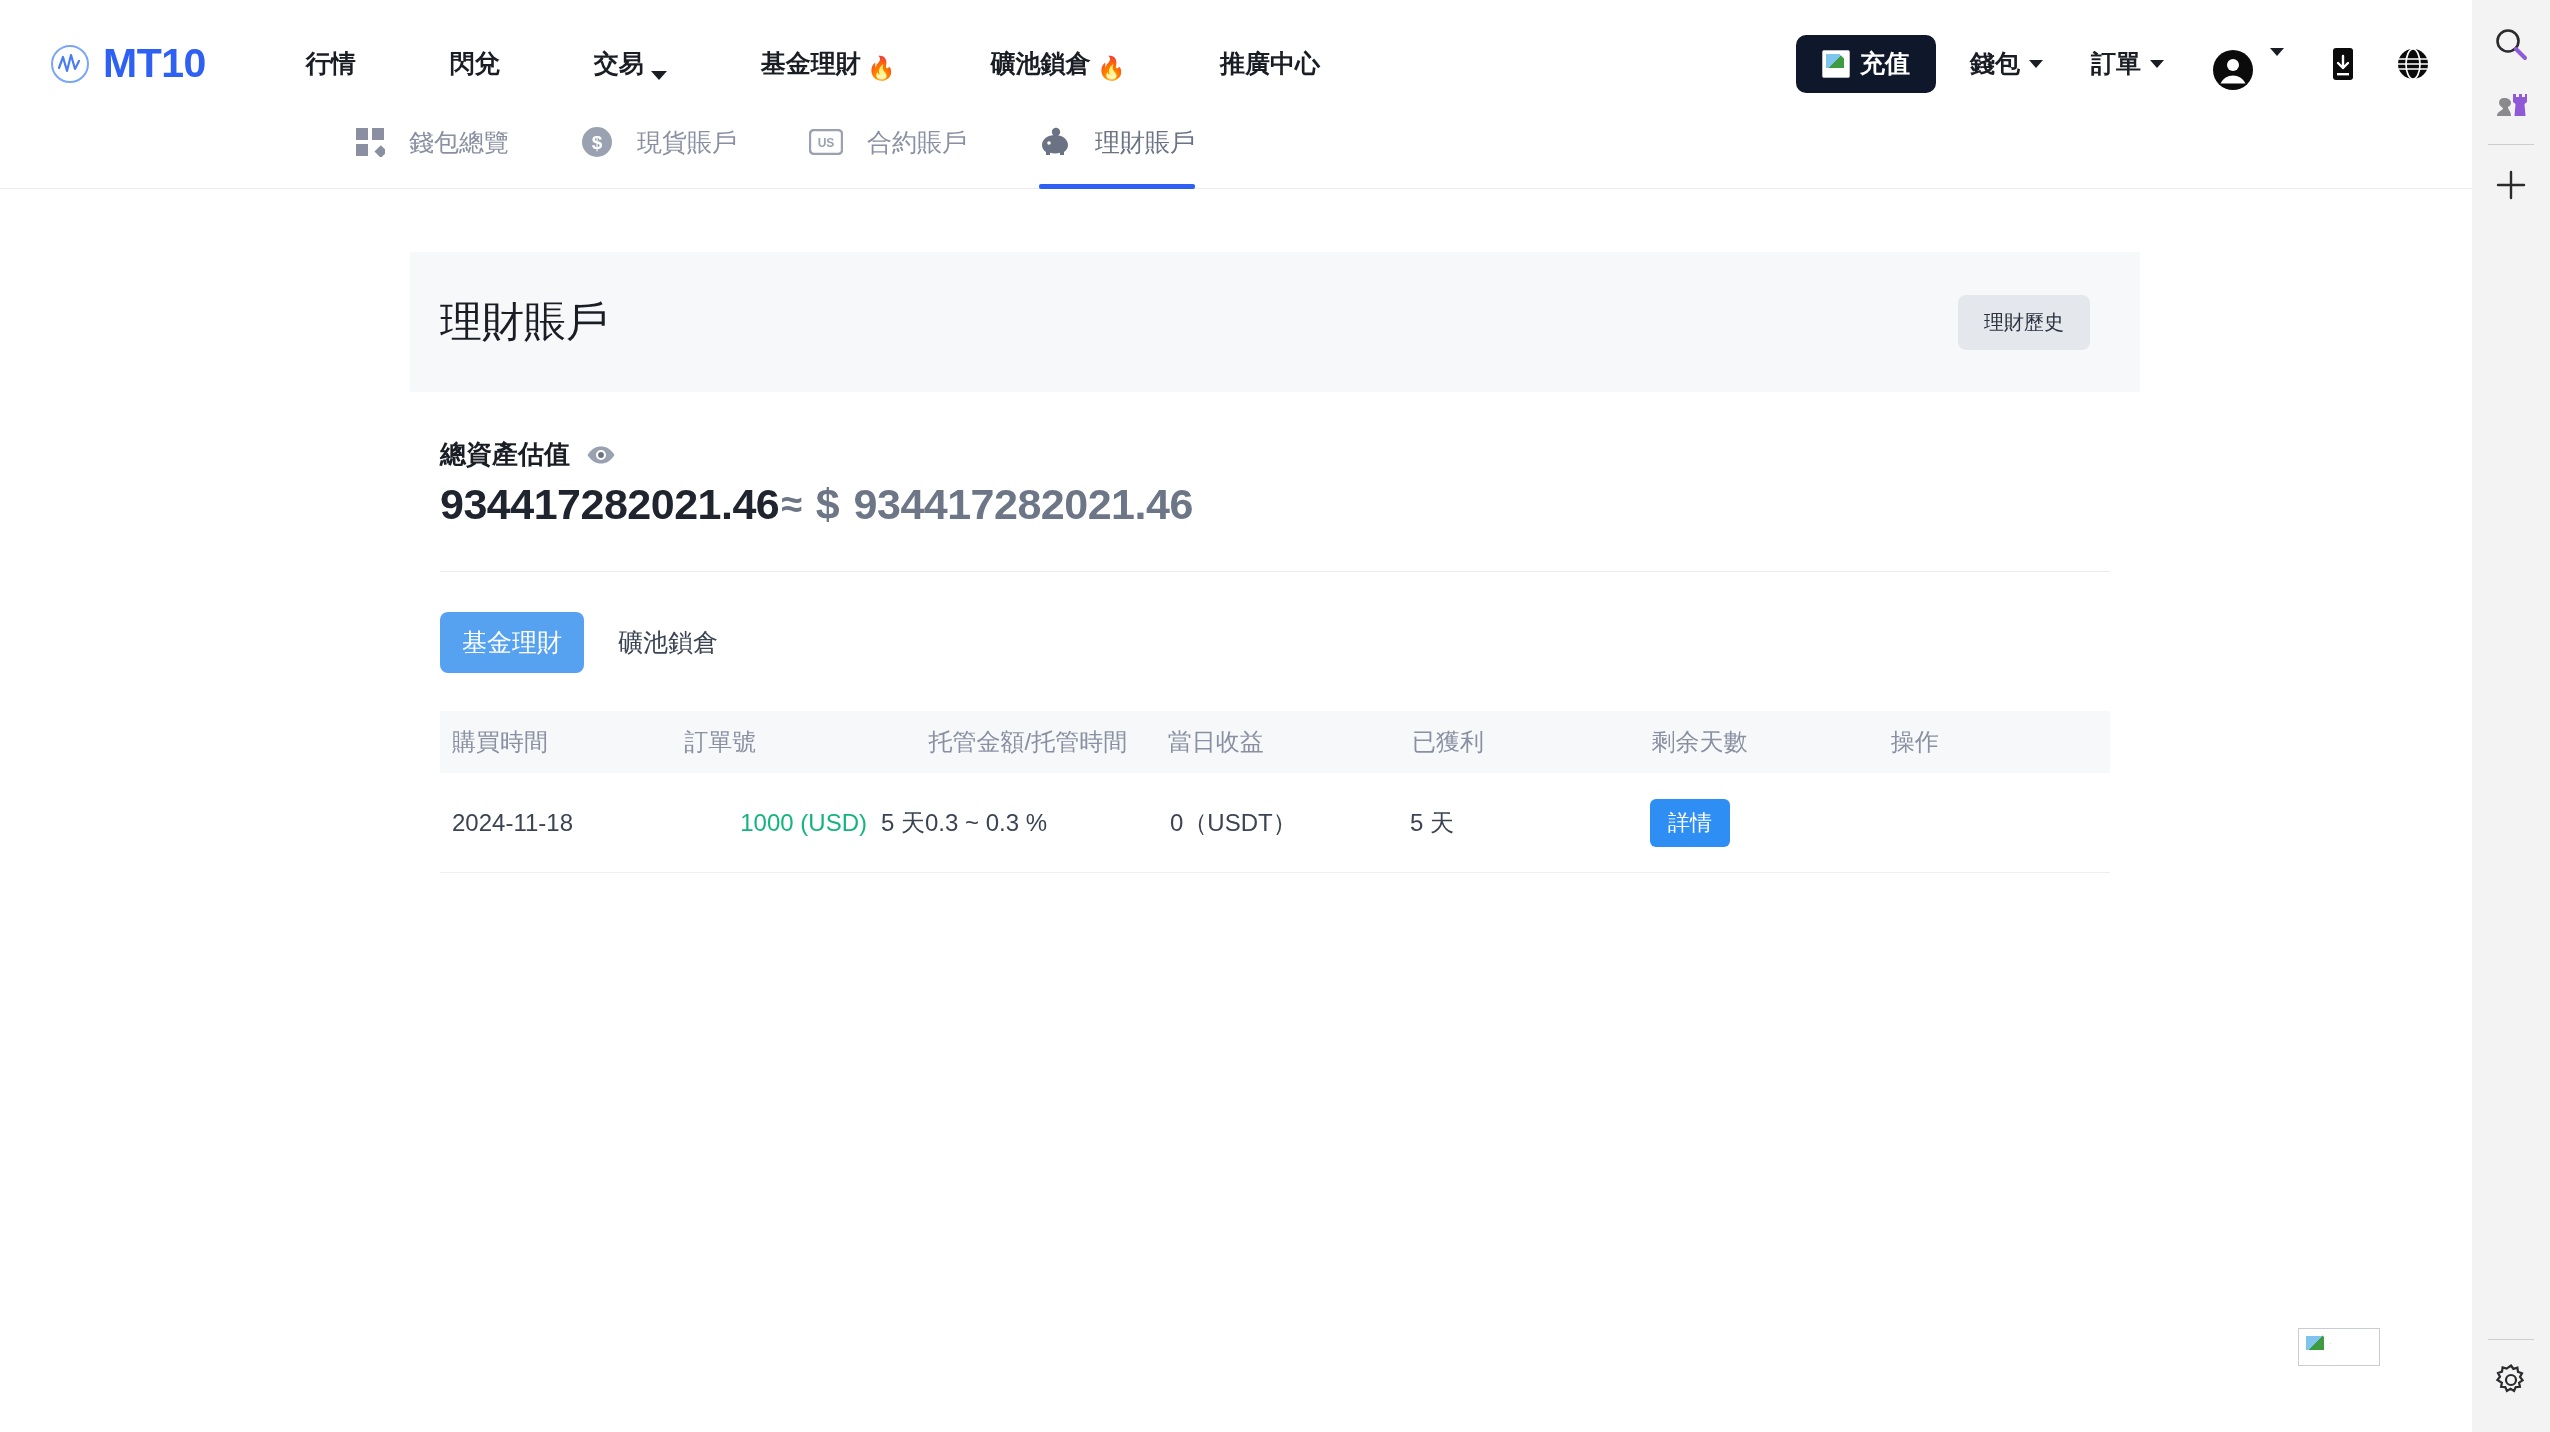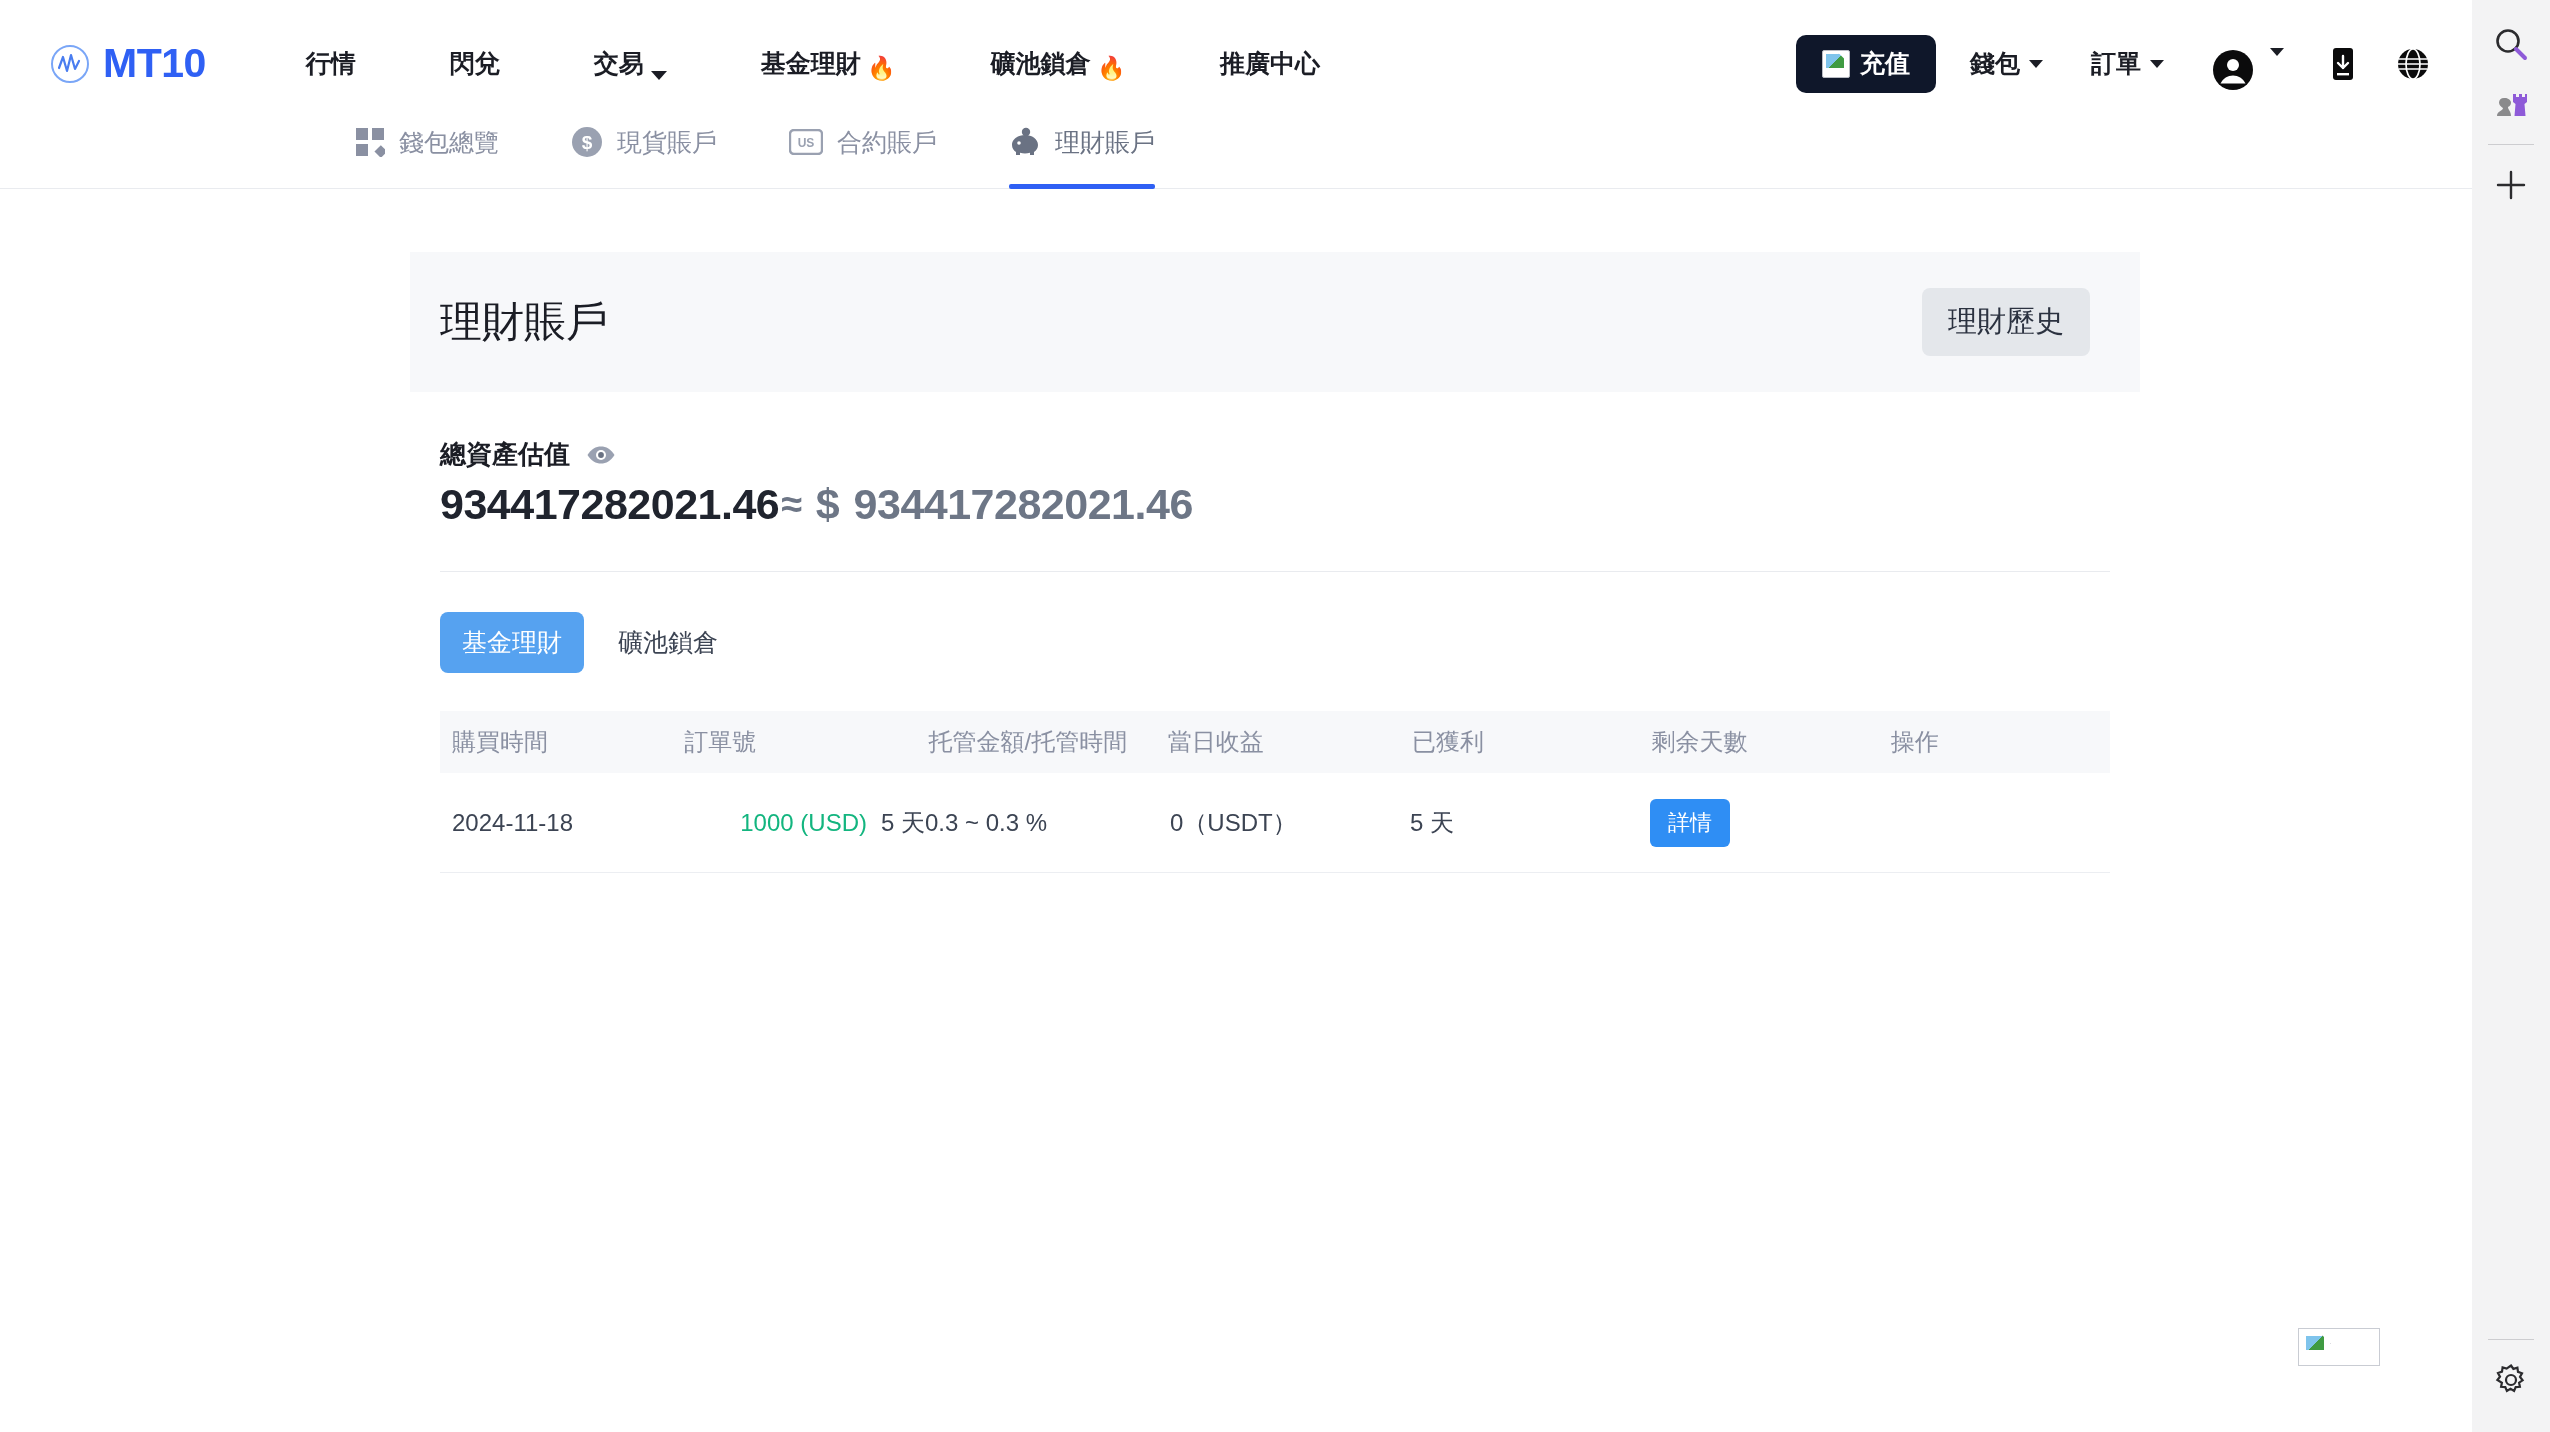--- a/index.html
+++ b/index.html
@@ -116,21 +116,21 @@
   
   #acct-tabs {
     position: relative;
     height: 78px;
     display: flex; align-items: flex-start;
     padding-left: 355px;
     border-bottom: 1px solid #e9ebef;
     background: #fff;
   }
   .acct-tab {
-    display: flex; align-items: center; gap: 14px;
+    display: flex; align-items: center; gap: 24px;
     font-size: 25px; color: #8a90a2;
     margin-right: 72px; cursor: pointer;
     padding-bottom: 22px; position: relative;
     height: 78px; padding-top: 6px;
     box-sizing: border-box;
   }
   .acct-tab.active { color: #6a7283; }
   .acct-tab.active::after {
     content: ""; position: absolute;
     left: 0; right: 0; bottom: 0; height: 5px;
@@ -145,21 +145,21 @@
   #panel-header {
     background: #f7f8fa;
     height: 140px;
     display: flex; align-items: center; justify-content: space-between;
     padding: 0 50px 0 30px;
   }
   #panel-title { font-size: 42px; color: #1b1d25; font-weight: 400; }
   #history-btn {
     background: #e4e7eb; color: #2b3240;
     border: none; font-family: inherit;
-    font-size: 29px; border-radius: 8px;
+    font-size: 20px; border-radius: 8px;
     padding: 14px 26px; cursor: pointer;
   }
 
   #assets { padding: 45px 30px 0 30px; }
   #assets-label-row { display: flex; align-items: center; gap: 16px; }
   #assets-label { font-size: 26px; font-weight: 700; color: #1b1d25; }
   #assets-value-row {
     margin-top: 8px;
     display: flex; align-items: center; white-space: nowrap;
   }

